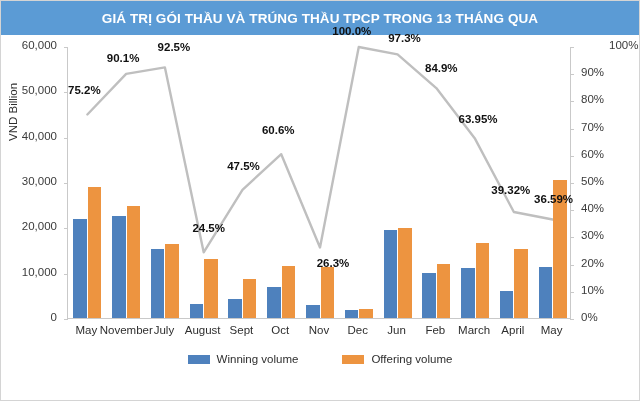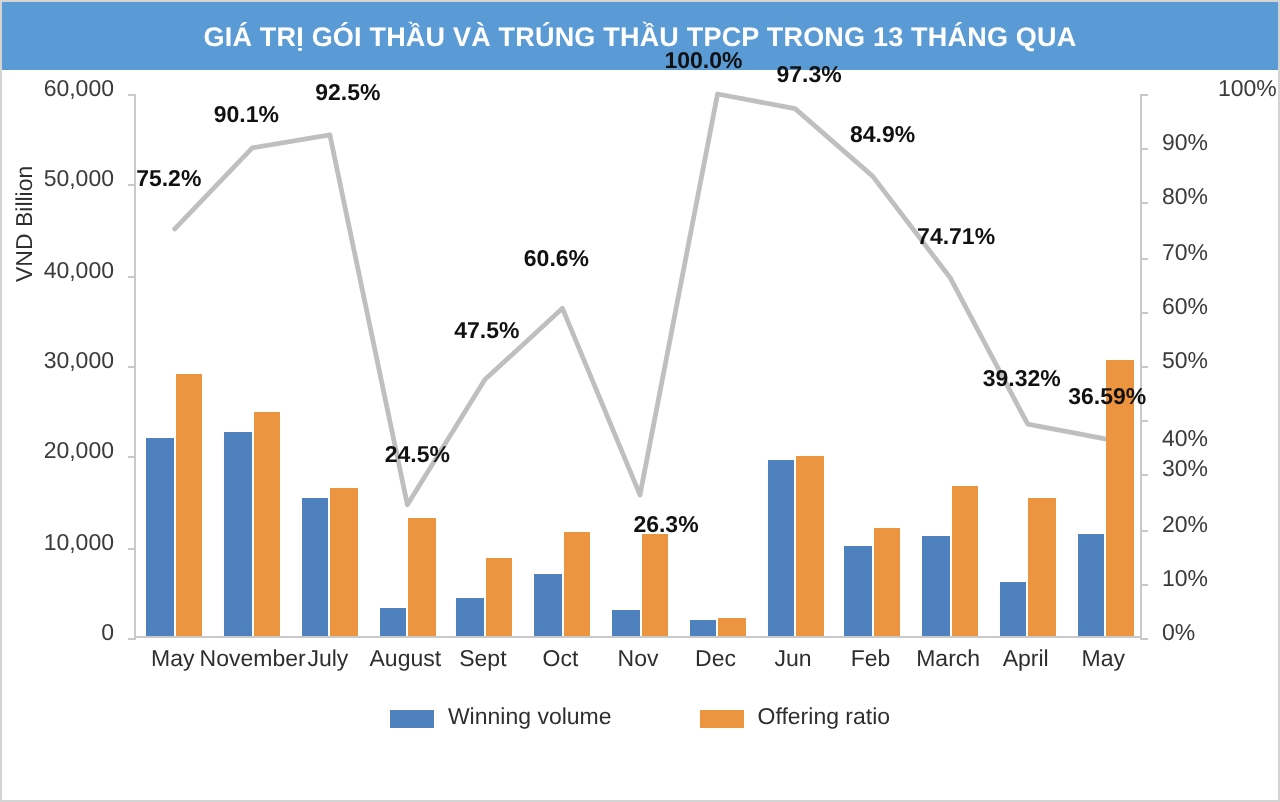--- a/index.html
+++ b/index.html
@@ -164,36 +164,36 @@
       <div class="bar off" style="left: 485.115px; width: 13.5px; height: 137.813px;"></div>
     </div>
 
   <div id="legend">
     <div class="leg-item">
       <span class="leg-swatch" style="background:#4E81BD"></span>
       <span class="leg-text">Winning volume</span>
     </div>
     <div class="leg-item">
       <span class="leg-swatch" style="background:#ED9440"></span>
-      <span class="leg-text">Offering ratio</span>
+      <span class="leg-text">Offering volume</span>
     </div>
   </div>
 
 <div class="ylabel-left" style="left: 0px; width: 56px; top: 310px; position: absolute; right: auto;">0</div>
     <div class="ylabel-left" style="left: 0px; width: 56px; top: 264.667px; position: absolute; right: auto;">10,000</div>
     <div class="ylabel-left" style="left: 0px; width: 56px; top: 219.333px; position: absolute; right: auto;">20,000</div>
     <div class="ylabel-left" style="left: 0px; width: 56px; top: 174px; position: absolute; right: auto;">30,000</div>
     <div class="ylabel-left" style="left: 0px; width: 56px; top: 128.667px; position: absolute; right: auto;">40,000</div>
     <div class="ylabel-left" style="left: 0px; width: 56px; top: 83.3333px; position: absolute; right: auto;">50,000</div>
     <div class="ylabel-left" style="left: 0px; width: 56px; top: 38px; position: absolute; right: auto;">60,000</div>
     <div class="ylabel-right" style="left: 580px; top: 310px;">0%</div>
     <div class="ylabel-right" style="left: 580px; top: 282.8px;">10%</div>
     <div class="ylabel-right" style="left: 580px; top: 255.6px;">20%</div>
     <div class="ylabel-right" style="left: 580px; top: 228.4px;">30%</div>
-    <div class="ylabel-right" style="left: 580px; top: 201.2px; margin-top: 12px;">40%</div>
+    <div class="ylabel-right" style="left: 580px; top: 201.2px;">40%</div>
     <div class="ylabel-right" style="left: 580px; top: 174px;">50%</div>
     <div class="ylabel-right" style="left: 580px; top: 146.8px;">60%</div>
     <div class="ylabel-right" style="left: 580px; top: 119.6px;">70%</div>
     <div class="ylabel-right" style="left: 580px; top: 92.4px;">80%</div>
     <div class="ylabel-right" style="left: 580px; top: 65.2px;">90%</div>
     <div class="ylabel-right" style="left: 608px; top: 38px;">100%</div>
     <div class="xlabel" style="left: 60px; width: 50.7692px; top: 323px;">May</div>
     <div class="xlabel" style="left: 98.7692px; width: 50.7692px; top: 323px;">November</div>
     <div class="xlabel" style="left: 137.538px; width: 50.7692px; top: 323px;">July</div>
     <div class="xlabel" style="left: 176.308px; width: 50.7692px; top: 323px;">August</div>
@@ -209,16 +209,16 @@
     <div class="ptlabel" style="left: 53.3846px; width: 60px; top: 83.456px;">75.2%</div>
     <div class="ptlabel" style="left: 92.1538px; width: 60px; top: 50.928px;">90.1%</div>
     <div class="ptlabel" style="left: 142.923px; width: 60px; top: 40.4px;">92.5%</div>
     <div class="ptlabel" style="left: 177.692px; width: 60px; top: 221.36px;">24.5%</div>
     <div class="ptlabel" style="left: 212.462px; width: 60px; top: 158.8px;">47.5%</div>
     <div class="ptlabel" style="left: 247.231px; width: 60px; top: 123.168px;">60.6%</div>
     <div class="ptlabel" style="left: 302px; width: 60px; top: 256.464px;">26.3%</div>
     <div class="ptlabel" style="left: 320.769px; width: 60px; top: 24px;">100.0%</div>
     <div class="ptlabel" style="left: 373.538px; width: 60px; top: 31.344px;">97.3%</div>
     <div class="ptlabel" style="left: 410.308px; width: 60px; top: 61.072px;">84.9%</div>
-    <div class="ptlabel" style="left: 447.077px; width: 60px; top: 111.854px;">74.71%</div>
+    <div class="ptlabel" style="left: 447.077px; width: 60px; top: 111.854px;">63.95%</div>
     <div class="ptlabel" style="left: 479.846px; width: 60px; top: 183.05px;">39.32%</div>
     <div class="ptlabel" style="left: 522.615px; width: 60px; top: 192.475px; text-align: center;">36.59%</div>
   </div>
 
 </body></html>

